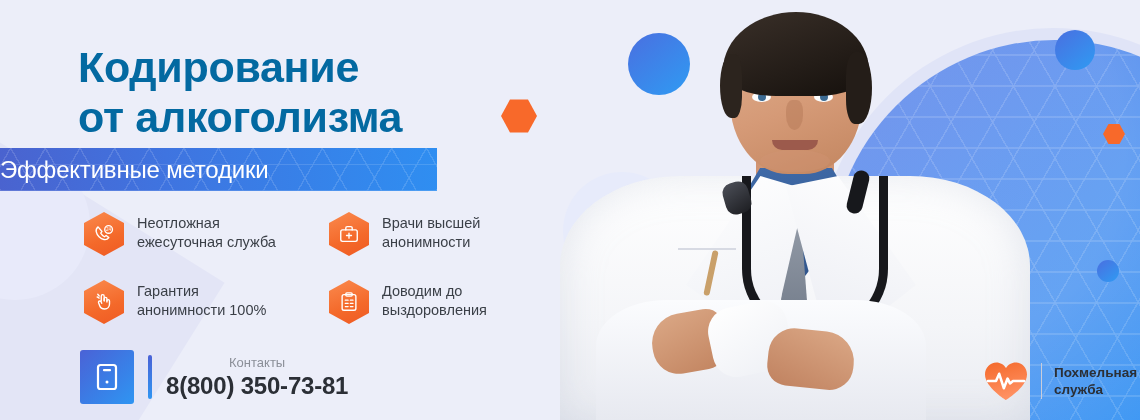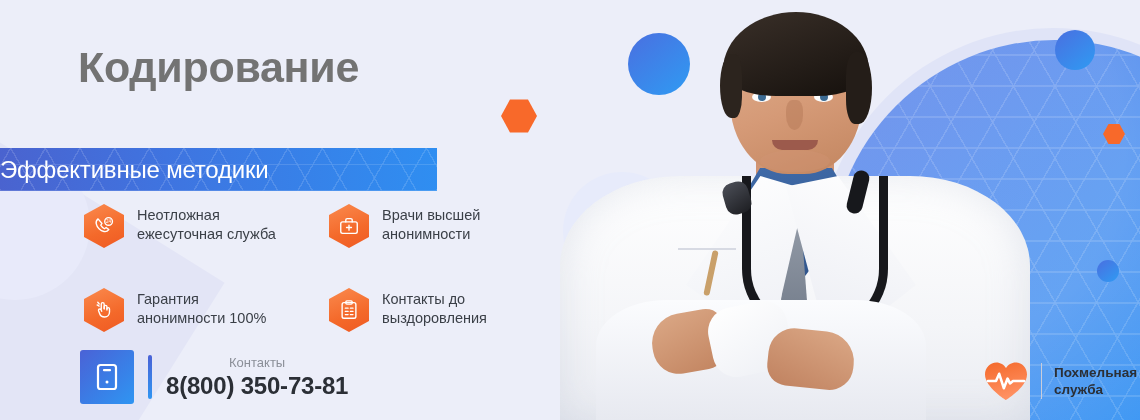--- a/index.html
+++ b/index.html
@@ -135,43 +135,43 @@
     border-radius:24px;background:linear-gradient(160deg,#ffffff,#eef0f5);
     transform:rotate(-12deg);}
   .doc-pen{position:absolute;left:148px;top:250px;width:6px;height:46px;
     border-radius:3px;background:#c9a06a;transform:rotate(12deg);}
   .doc-pocket{position:absolute;left:118px;top:248px;width:58px;height:2px;
     background:#d7dae3;}
 
   
   .headline{
     position:absolute;left:78px;top:42px;width:470px;
-    font-size:43px;line-height:50px;font-weight:700;color:#737373;
+    font-size:43px;line-height:50px;font-weight:700;color:#0369a1;
     letter-spacing:-.3px;
   }
   .headline .l2{display:block;}
   .ribbon{
     position:absolute;left:0;top:148px;width:437px;height:43px;
     background:linear-gradient(90deg,#4a63cf 0%,#3f74e0 38%,#2f8ef1 100%);
     display:flex;align-items:center;
   }
   .ribbon-hex{
     position:absolute;inset:0;opacity:.16;
     background-image:
       repeating-linear-gradient(60deg, rgba(255,255,255,.8) 0 1.4px, rgba(255,255,255,0) 1.4px 30px),
       repeating-linear-gradient(-60deg, rgba(255,255,255,.8) 0 1.4px, rgba(255,255,255,0) 1.4px 30px),
       repeating-linear-gradient(0deg, rgba(255,255,255,.8) 0 1.4px, rgba(255,255,255,0) 1.4px 26px);
   }
   .ribbon-text{
     position:relative;color:#fff;font-size:24px;font-weight:400;
     letter-spacing:-.2px;
   }
 
-  .features{position:absolute;left:84px;top:204px;width:490px;
-    display:grid;grid-template-columns:245px 245px;row-gap:40px;}
+  .features{position:absolute;left:84px;top:212px;width:490px;
+    display:grid;grid-template-columns:245px 245px;row-gap:24px;}
   .feature{display:flex;align-items:flex-start;gap:13px;}
   .fhex{
     position:relative;width:40px;height:44px;flex:0 0 40px;
     background:linear-gradient(160deg,#fa8a4e 0%,#f4692a 60%,#ef5a23 100%);
     clip-path:polygon(50% 0,100% 25%,100% 75%,50% 100%,0 75%,0 25%);
     display:flex;align-items:center;justify-content:center;
   }
   .fhex svg{display:block;}
   .ftext{font-size:14.5px;line-height:19px;color:#3a3f47;font-weight:400;padding-top:2px;}
 
@@ -245,20 +245,21 @@
     <div class="doc-hair-s"></div>
     <div class="doc-hair-s2"></div>
     <div class="doc-arm"></div>
     <div class="doc-hand"></div>
     <div class="doc-sleevecuff"></div>
     <div class="doc-hand2"></div>
   </div>
 
   <div class="headline">
     <span>Кодирование</span>
+    <span class="l2">от алкоголизма</span>
   </div>
 
   <div class="ribbon">
     <div class="ribbon-hex"></div>
     <div class="ribbon-text">Эффективные методики</div>
   </div>
 
   <div class="features">
 
     <div class="feature">
@@ -306,21 +307,21 @@
 
     <div class="feature">
       <div class="fhex">
         <svg width="22" height="22" viewBox="0 0 24 24" fill="none" stroke="#fff" stroke-width="1.5" stroke-linecap="round" stroke-linejoin="round">
           <rect x="4.5" y="4" width="15" height="17" rx="2"></rect>
           <rect x="8.5" y="2" width="7" height="3.6" rx="1.2"></rect>
           <path d="M8 10h3M8 13.5h3M8 17h3M13.5 10h2.8M13.5 13.5h2.8M13.5 17h2.8"></path>
         </svg>
       </div>
       <div class="ftext">
-        <span>Контакты до</span><br>
+        <span>Доводим до</span><br>
         <span>выздоровления</span>
       </div>
     </div>
 
   </div>
 
   <div class="contacts">
     <div class="cphone">
       <svg width="26" height="30" viewBox="0 0 26 30" fill="none" stroke="#fff" stroke-width="2.2" stroke-linecap="round" stroke-linejoin="round">
         <rect x="4" y="3" width="18" height="24" rx="2.6"></rect>

